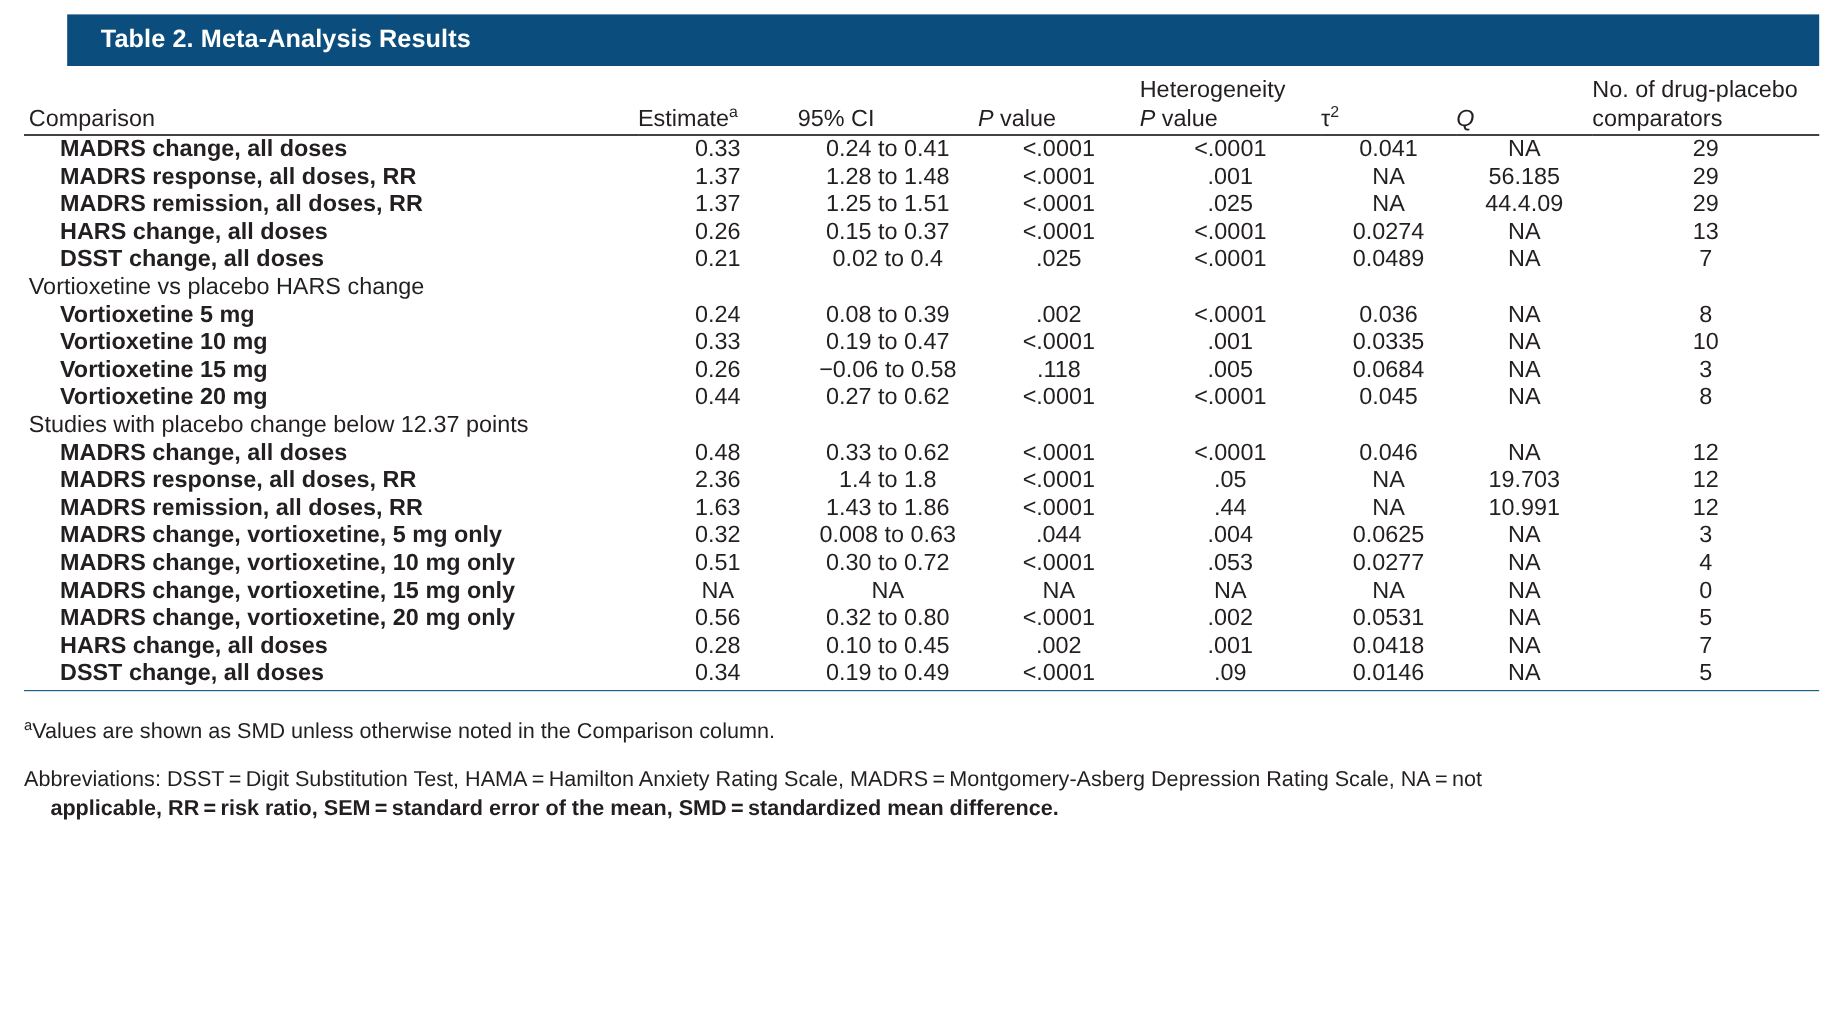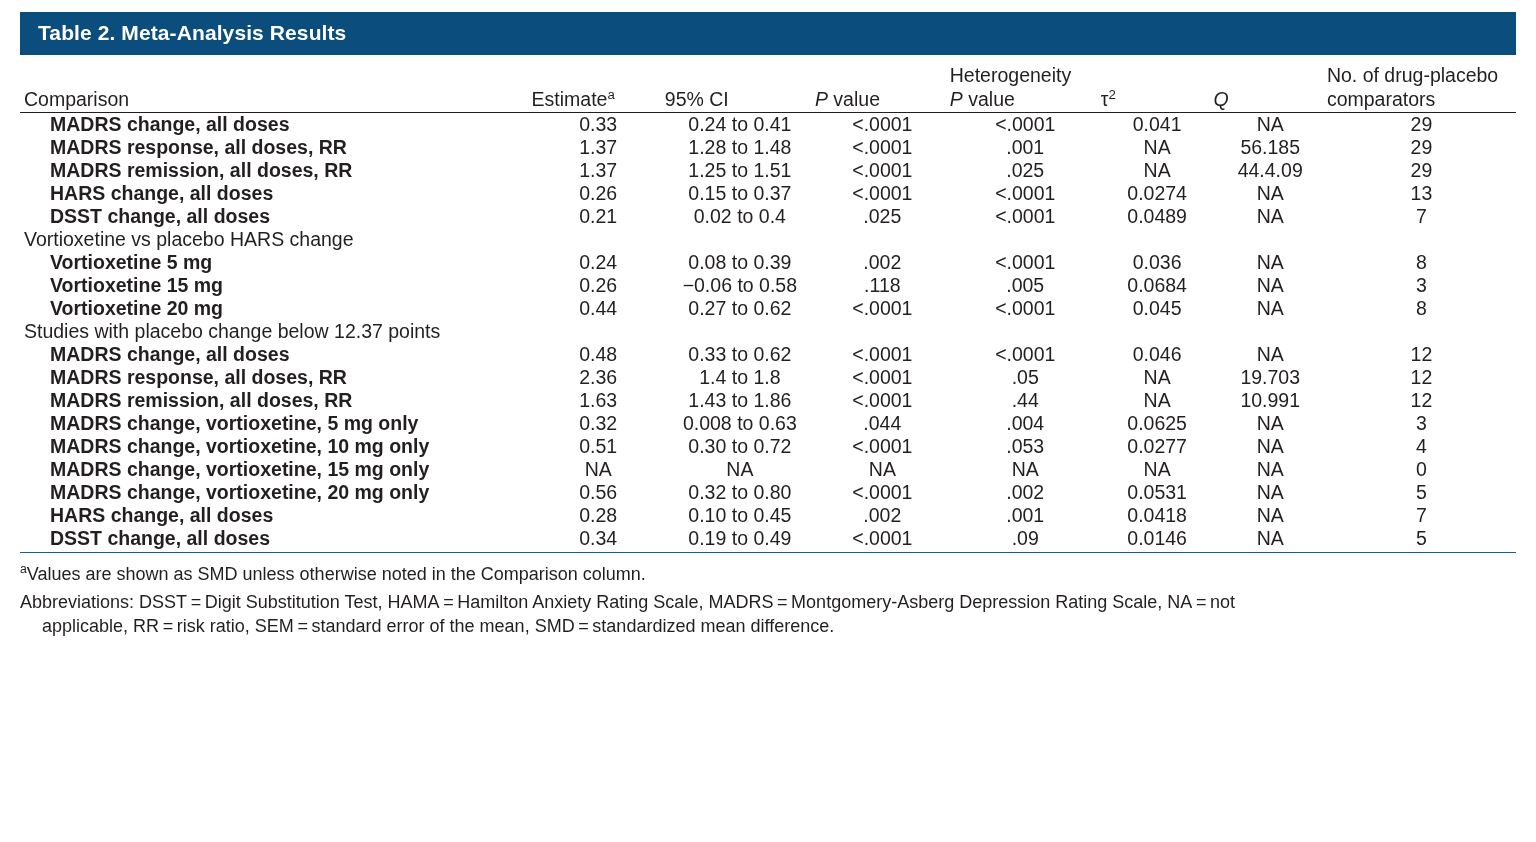--- a/index.html
+++ b/index.html
@@ -17,22 +17,23 @@
   .table-wrap {
     width: 1496px;
     margin: 12px 20px 0 20px;
     position: relative;
   }
   .title-bar {
     background: #0b4d7c;
     color: #ffffff;
     font-size: 21px;
     font-weight: bold;
-    padding: 9px 14px 10px 18px;
+    padding: 9px 14px 10px 28px;
     letter-spacing: 0.1px;
+    margin-left: 36px;
   }
   table.data {
     width: 100%;
     border-collapse: collapse;
     font-size: 19.5px;
   }
   table.data th, table.data td {
     padding: 0;
     vertical-align: bottom;
   }
@@ -82,25 +83,26 @@
   .bottom-rule {
     border-top: 1.6px solid #1b5f8c;
     margin-top: 2px;
   }
   .footnotes {
     font-size: 18px;
     line-height: 1.35;
     padding-top: 5px;
   }
   .footnotes p {
-    margin: 4px 0 2px 0;
+    margin: 16px 0 2px 0;
   }
   .footnotes .indent {
     padding-left: 22px;
     display: block;
+    font-weight: bold;
   }
   sup {
     font-size: 0.68em;
     vertical-align: super;
     line-height: 0;
   }
   .ital { font-style: italic; }
 </style>
 </head>
 <body>
@@ -210,20 +212,30 @@
           <td class="comparison">Vortioxetine 5 mg</td>
           <td>0.24</td>
           <td>0.08 to 0.39</td>
           <td>.002</td>
           <td>&lt;.0001</td>
           <td>0.036</td>
           <td>NA</td>
           <td>8</td>
         </tr>
         <tr class="item">
+          <td class="comparison">Vortioxetine 10 mg</td>
+          <td>0.33</td>
+          <td>0.19 to 0.47</td>
+          <td>&lt;.0001</td>
+          <td>.001</td>
+          <td>0.0335</td>
+          <td>NA</td>
+          <td>10</td>
+        </tr>
+        <tr class="item">
           <td class="comparison">Vortioxetine 15 mg</td>
           <td>0.26</td>
           <td>−0.06 to 0.58</td>
           <td>.118</td>
           <td>.005</td>
           <td>0.0684</td>
           <td>NA</td>
           <td>3</td>
         </tr>
         <tr class="item">

